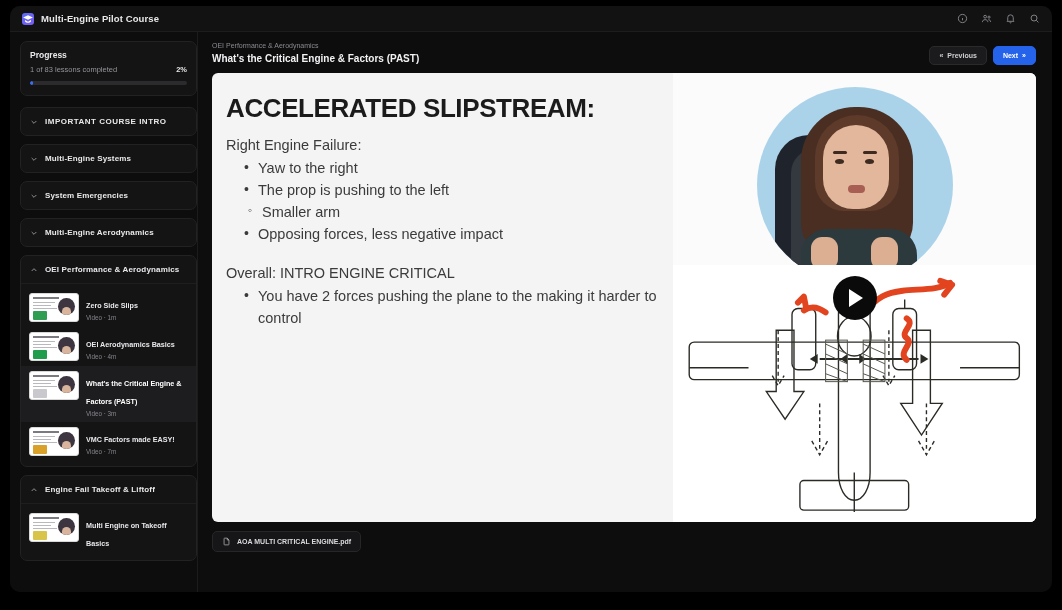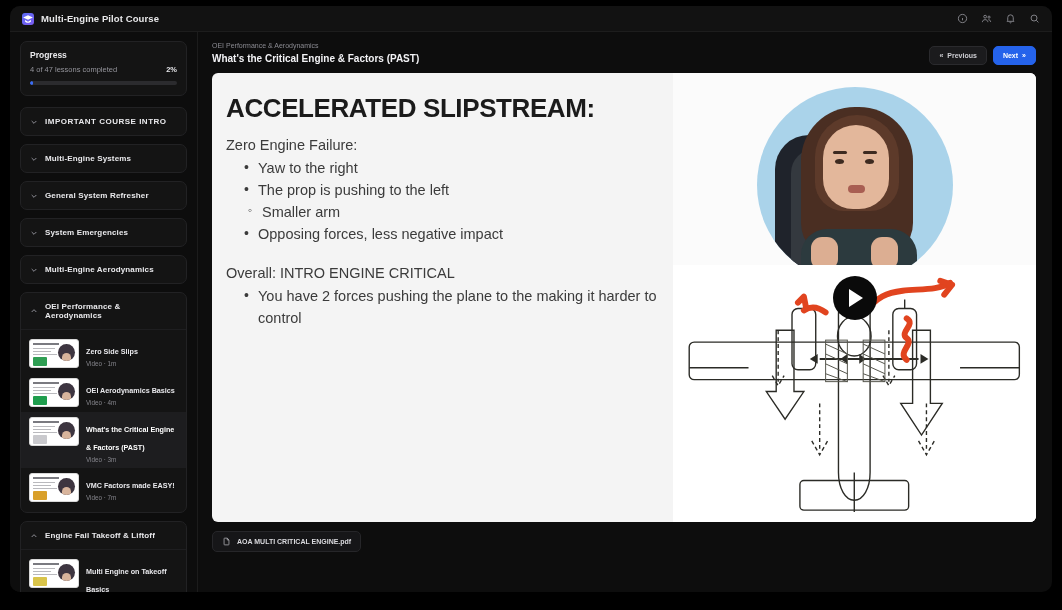--- a/index.html
+++ b/index.html
@@ -53,21 +53,21 @@
 
   
   #body-split { flex: 1; display: flex; min-height: 0; }
 
   
   #sidebar {
     width: 188px;
     flex: 0 0 188px;
     background: #0d0d0d;
     border-right: 1px solid #1c1c1c;
-    padding: 9px 10px 0 10px;
+    padding: 9px 0 0 10px;
     overflow: hidden;
     position: relative;
   }
   #progress-card {
     background: #141414;
     border: 1px solid #222224;
     border-radius: 7px;
     padding: 8px 9px 10px 9px;
     margin-bottom: 11px;
   }
@@ -284,21 +284,21 @@
       </span>
     </div>
   </div>
 
   <div id="body-split">
 
     <aside id="sidebar">
       <div id="progress-card">
         <div id="progress-title">Progress</div>
         <div id="progress-row">
-          <span id="progress-sub">4 of 47 lessons completed</span>
+          <span id="progress-sub">1 of 83 lessons completed</span>
           <span id="progress-pct">2%</span>
         </div>
         <div id="progress-track">
           <div id="progress-fill" style="width: 2%; background: rgb(59, 109, 245);"></div>
         </div>
       </div>
       <div id="section-list">
           <div class="section-card">
             <div class="section-head">
               <span class="chev">
@@ -310,30 +310,20 @@
             </div>
           </div>
           <div class="section-card">
             <div class="section-head">
               <span class="chev">
                 <svg viewBox="0 0 24 24" fill="none" stroke="currentColor" stroke-width="3">
                   <path d="M5 9l7 7 7-7"></path>
                 </svg>
               </span>
               <span class="section-label">Multi-Engine Systems</span>
-            </div>
-          </div>
-          <div class="section-card">
-            <div class="section-head">
-              <span class="chev">
-                <svg viewBox="0 0 24 24" fill="none" stroke="currentColor" stroke-width="3">
-                  <path d="M5 9l7 7 7-7"></path>
-                </svg>
-              </span>
-              <span class="section-label">General System Refresher</span>
             </div>
           </div>
           <div class="section-card">
             <div class="section-head">
               <span class="chev">
                 <svg viewBox="0 0 24 24" fill="none" stroke="currentColor" stroke-width="3">
                   <path d="M5 9l7 7 7-7"></path>
                 </svg>
               </span>
               <span class="section-label">System Emergencies</span>
@@ -445,21 +435,21 @@
           <div class="nav-btn" id="next-btn" style="background: rgb(37, 99, 235); border-color: rgb(37, 99, 235);">
             <span>Next</span>
             <span>»</span>
           </div>
         </div>
       </div>
 
       <div id="player">
         <div id="slide-left">
           <div id="slide-title">ACCELERATED SLIPSTREAM:</div>
-          <div class="sl-line">Zero Engine Failure:</div>
+          <div class="sl-line">Right Engine Failure:</div>
           <ul class="sl-list">
             <li>Yaw to the right</li>
             <li>The prop is pushing to the left</li>
           </ul>
           <ul class="sl-list sl-sub">
             <li>Smaller arm</li>
           </ul>
           <ul class="sl-list">
             <li>Opposing forces, less negative impact</li>
           </ul>

